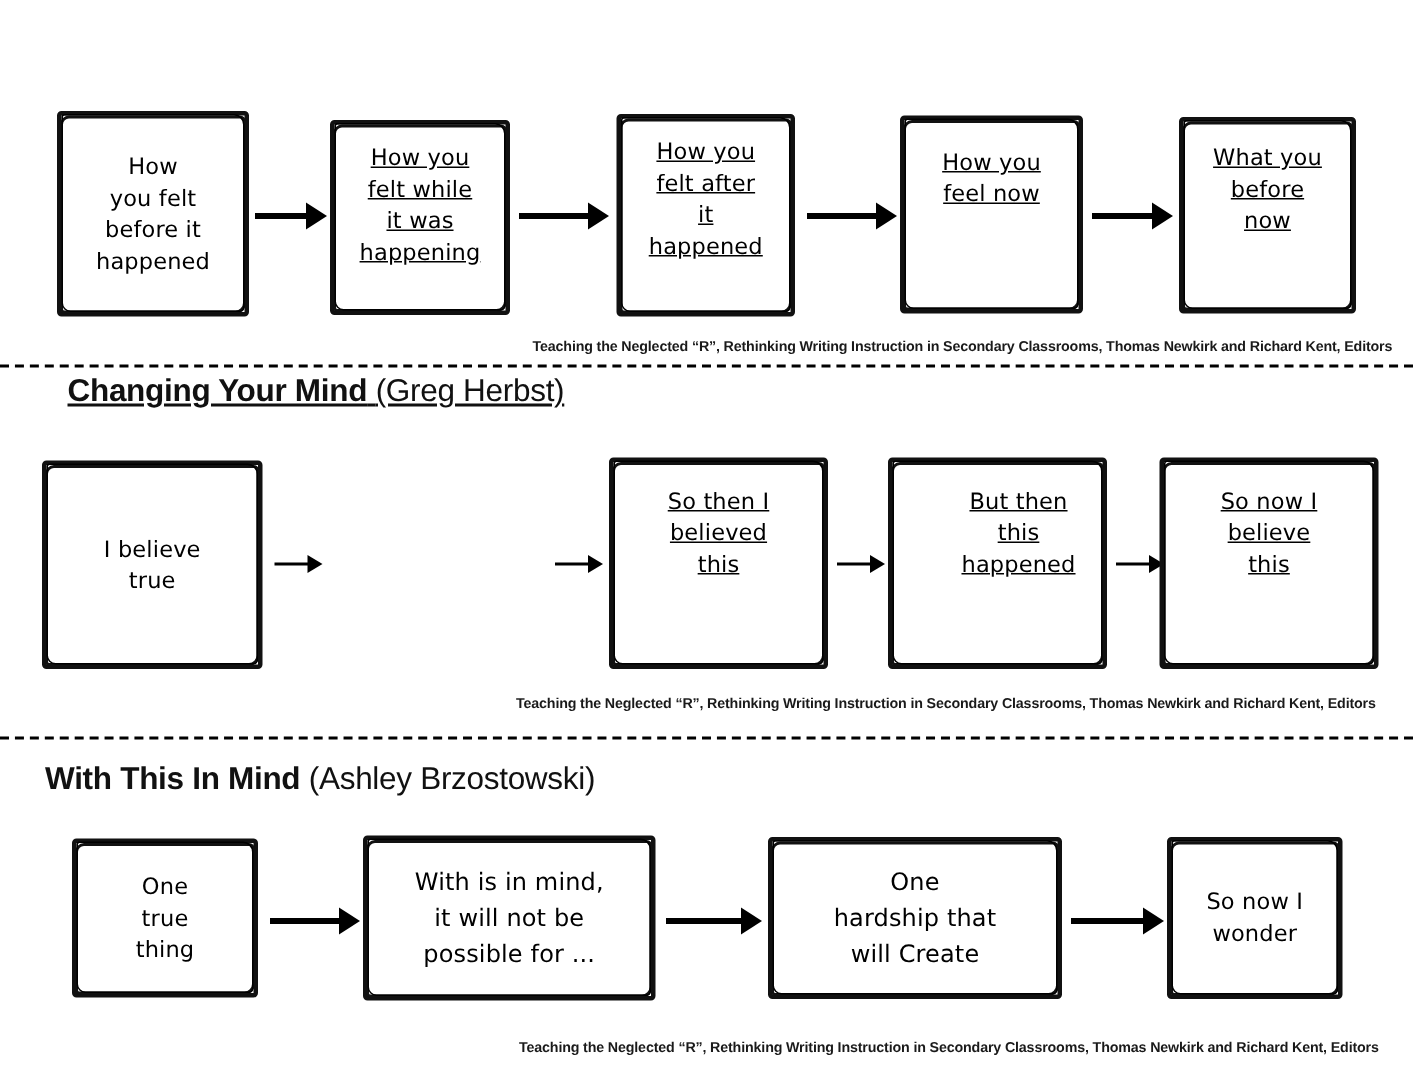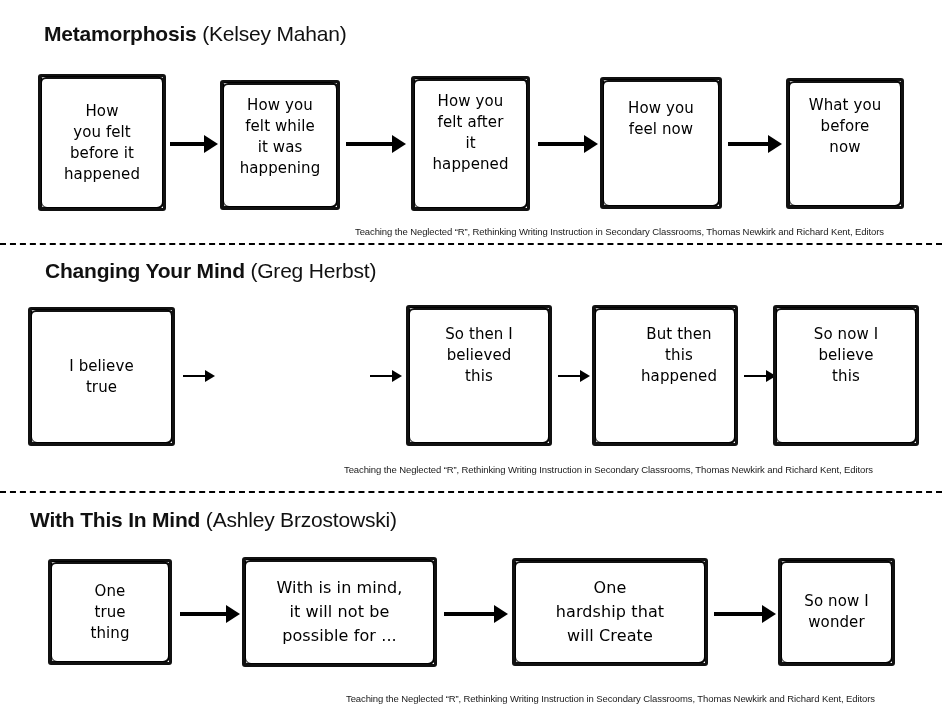--- a/index.html
+++ b/index.html
@@ -37,20 +37,21 @@
     font-weight: normal;
   }
 
   .attribution {
     position: absolute;
     font-size: 9.5px;
     line-height: 12px;
     color: #1a1a1a;
     white-space: nowrap;
     letter-spacing: -0.1px;
+    font-weight: bold;
   }
 
   .divider {
     position: absolute;
     left: 0;
     width: 942px;
     height: 0;
     border-top: 2px dashed #000000;
   }
 
@@ -88,21 +89,21 @@
     z-index: 2;
     text-align: center;
     font-size: 15px;
     line-height: 21px;
     font-weight: 500;
     letter-spacing: 0.1px;
     padding: 0 6px;
     white-space: pre-line;
   }
 
-  .box-top .box-text { align-self: flex-start; }
+  .box-top .box-text { align-self: flex-start; text-decoration: underline; }
   .box-mid .box-text { align-self: center; }
 
   
   .arrow {
     position: absolute;
     display: block;
   }
   .arrow .shaft {
     position: absolute;
     left: 0;
@@ -134,24 +135,20 @@
   .arrow-thin .head {
     top: 1px;
     border-width: 6px 0 6px 10px;
   }
 </style>
 </head>
 <body>
 
 <div class="section" style="top:0px;height:242px;">
 
-  <div class="section-title" style="left:44px; top:22px;">
-    <span class="strong">Metamorphosis</span>
-    <span class="light">(Kelsey Mahan)</span>
-  </div>
 
   <div class="flow-box box-mid" style="left:38px; top:74px; width:128px; height:137px; align-items:center;">
     <div class="box-text">How
 you felt
 before it
 happened</div>
   </div>
 
   <div class="arrow arrow-thick" style="left:170px; top:135px; width:48px; height:18px;">
     <span class="shaft" style="width:36px;"></span>
@@ -198,21 +195,21 @@
 now</div>
   </div>
 
   <div class="attribution" style="left:355px; top:226px;">Teaching the Neglected “R”, Rethinking Writing Instruction in Secondary Classrooms, Thomas Newkirk and Richard Kent, Editors</div>
 </div>
 
 <div class="divider" style="top:243px;"></div>
 
 <div class="section" style="top:245px;height:244px;">
 
-  <div class="section-title" style="left:45px; top:14px;">
+  <div class="section-title" style="left:45px; top:4px;text-decoration:underline;">
     <span class="strong">Changing Your Mind</span>
     <span class="light">(Greg Herbst)</span>
   </div>
 
   <div class="flow-box box-mid" style="left:28px; top:62px; width:147px; height:139px; align-items:center;">
     <div class="box-text">I believe
 true</div>
   </div>
 
   <div class="arrow arrow-thin" style="left:183px; top:124px; width:32px; height:14px;">

